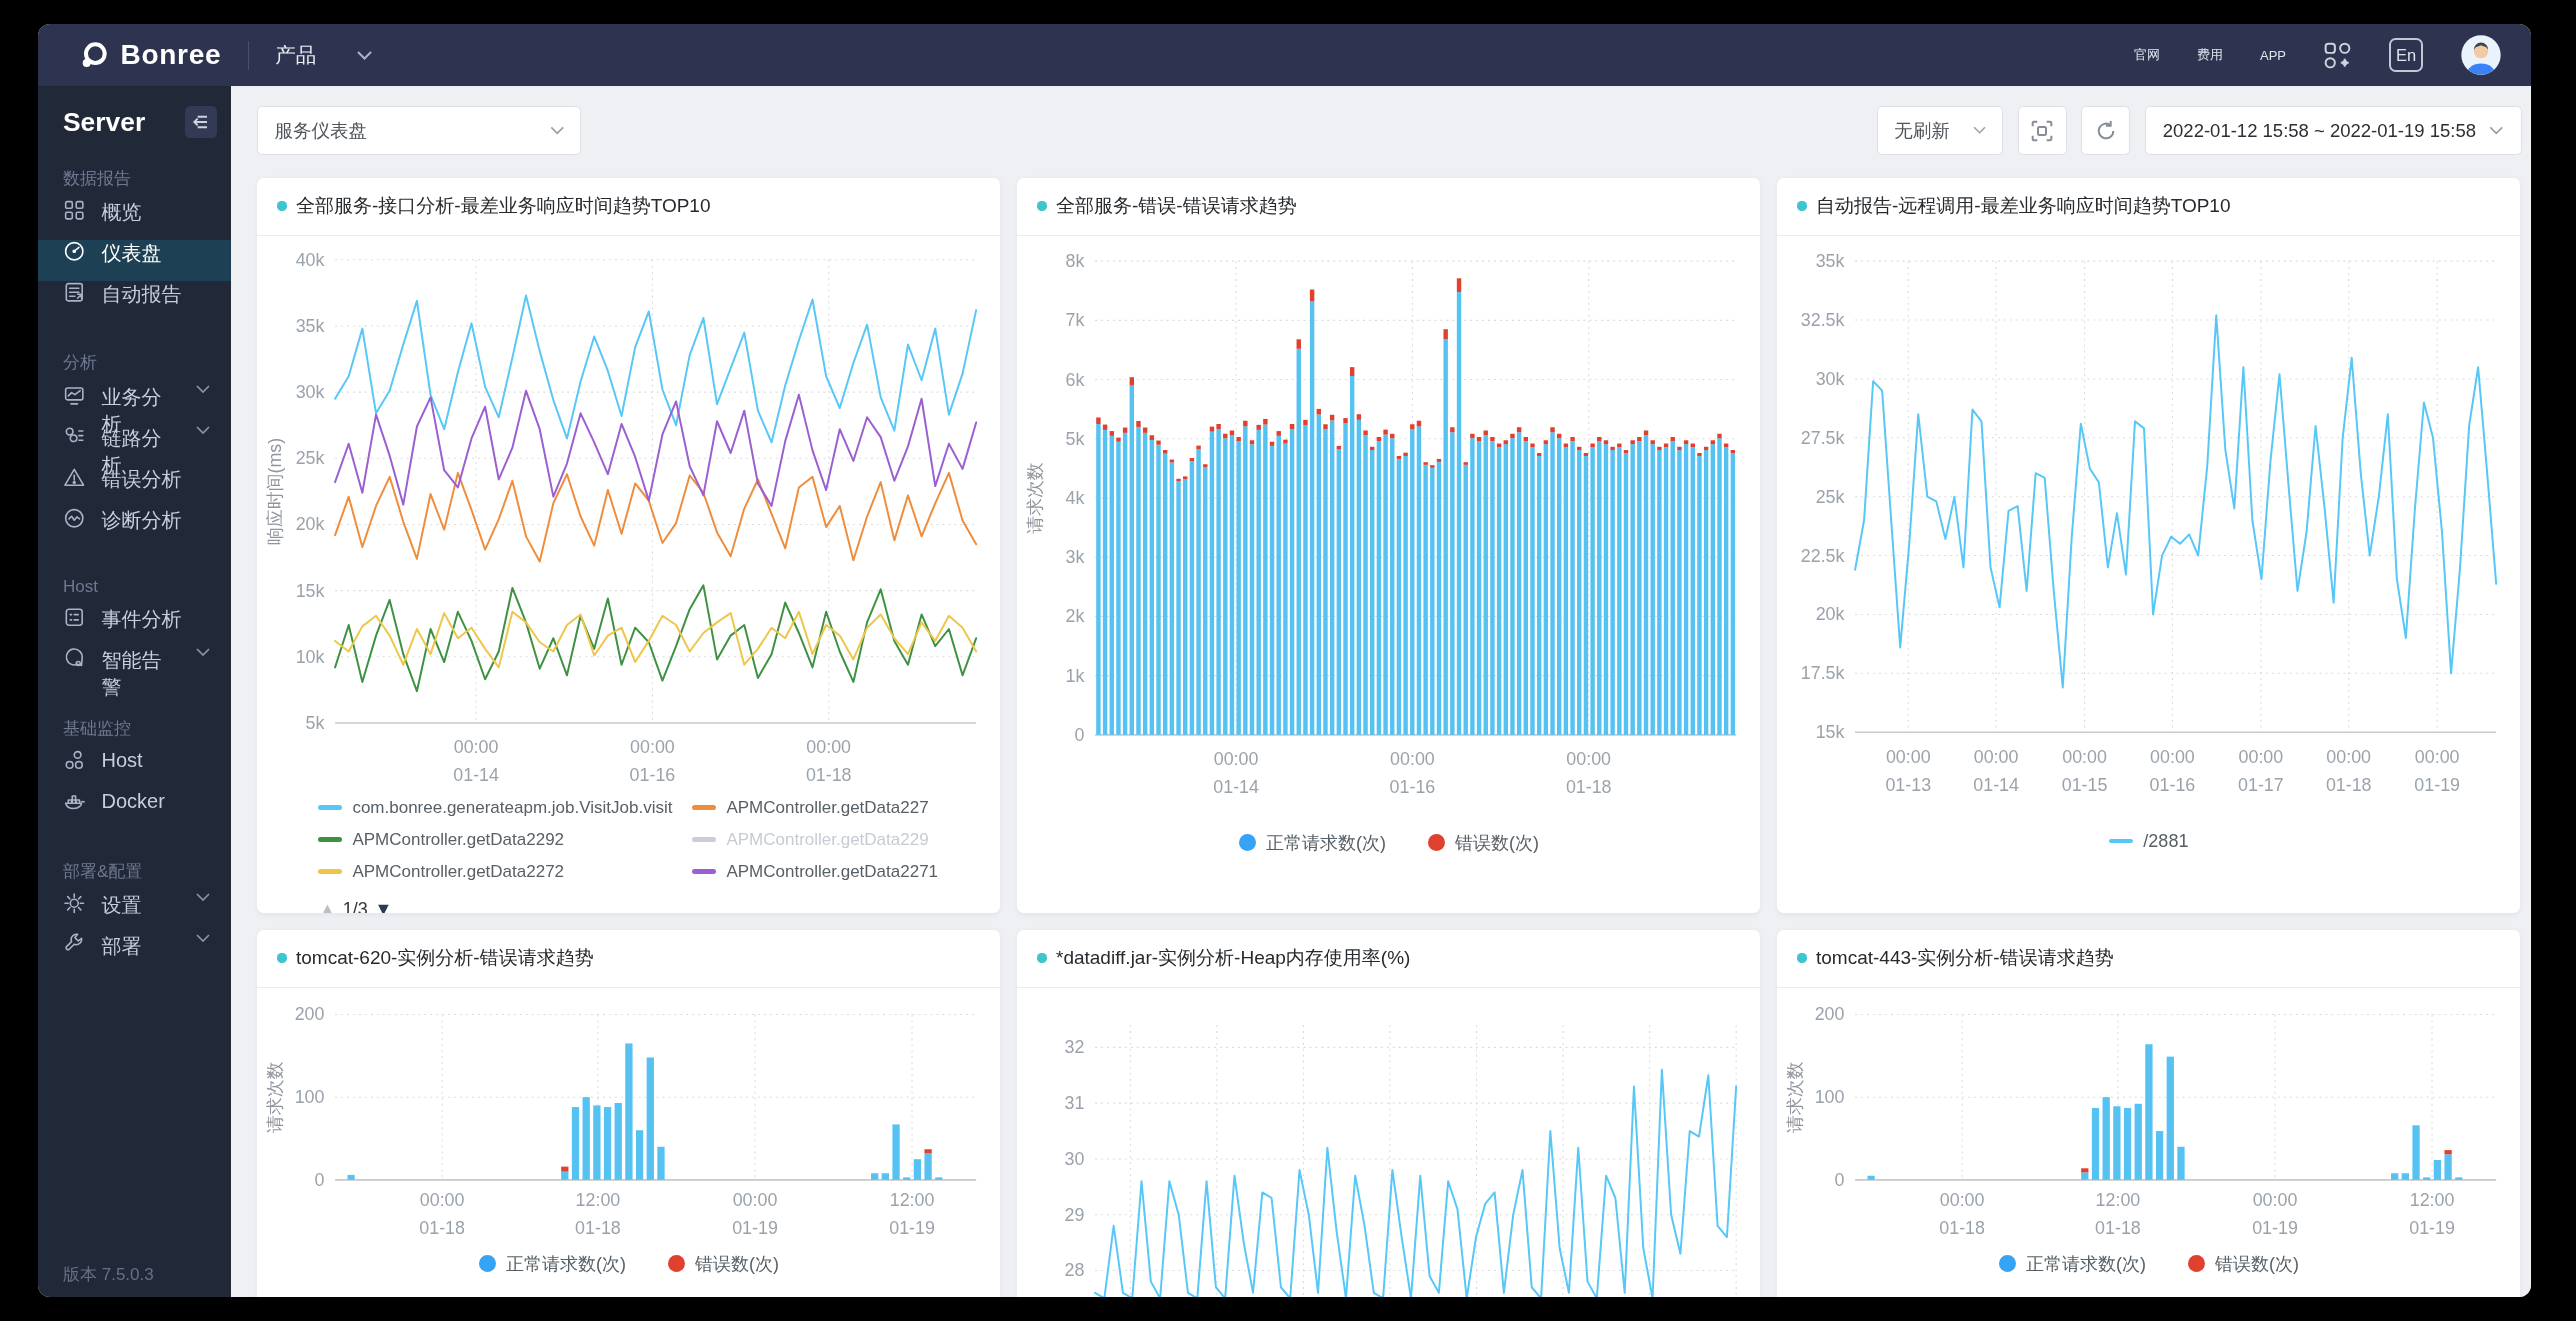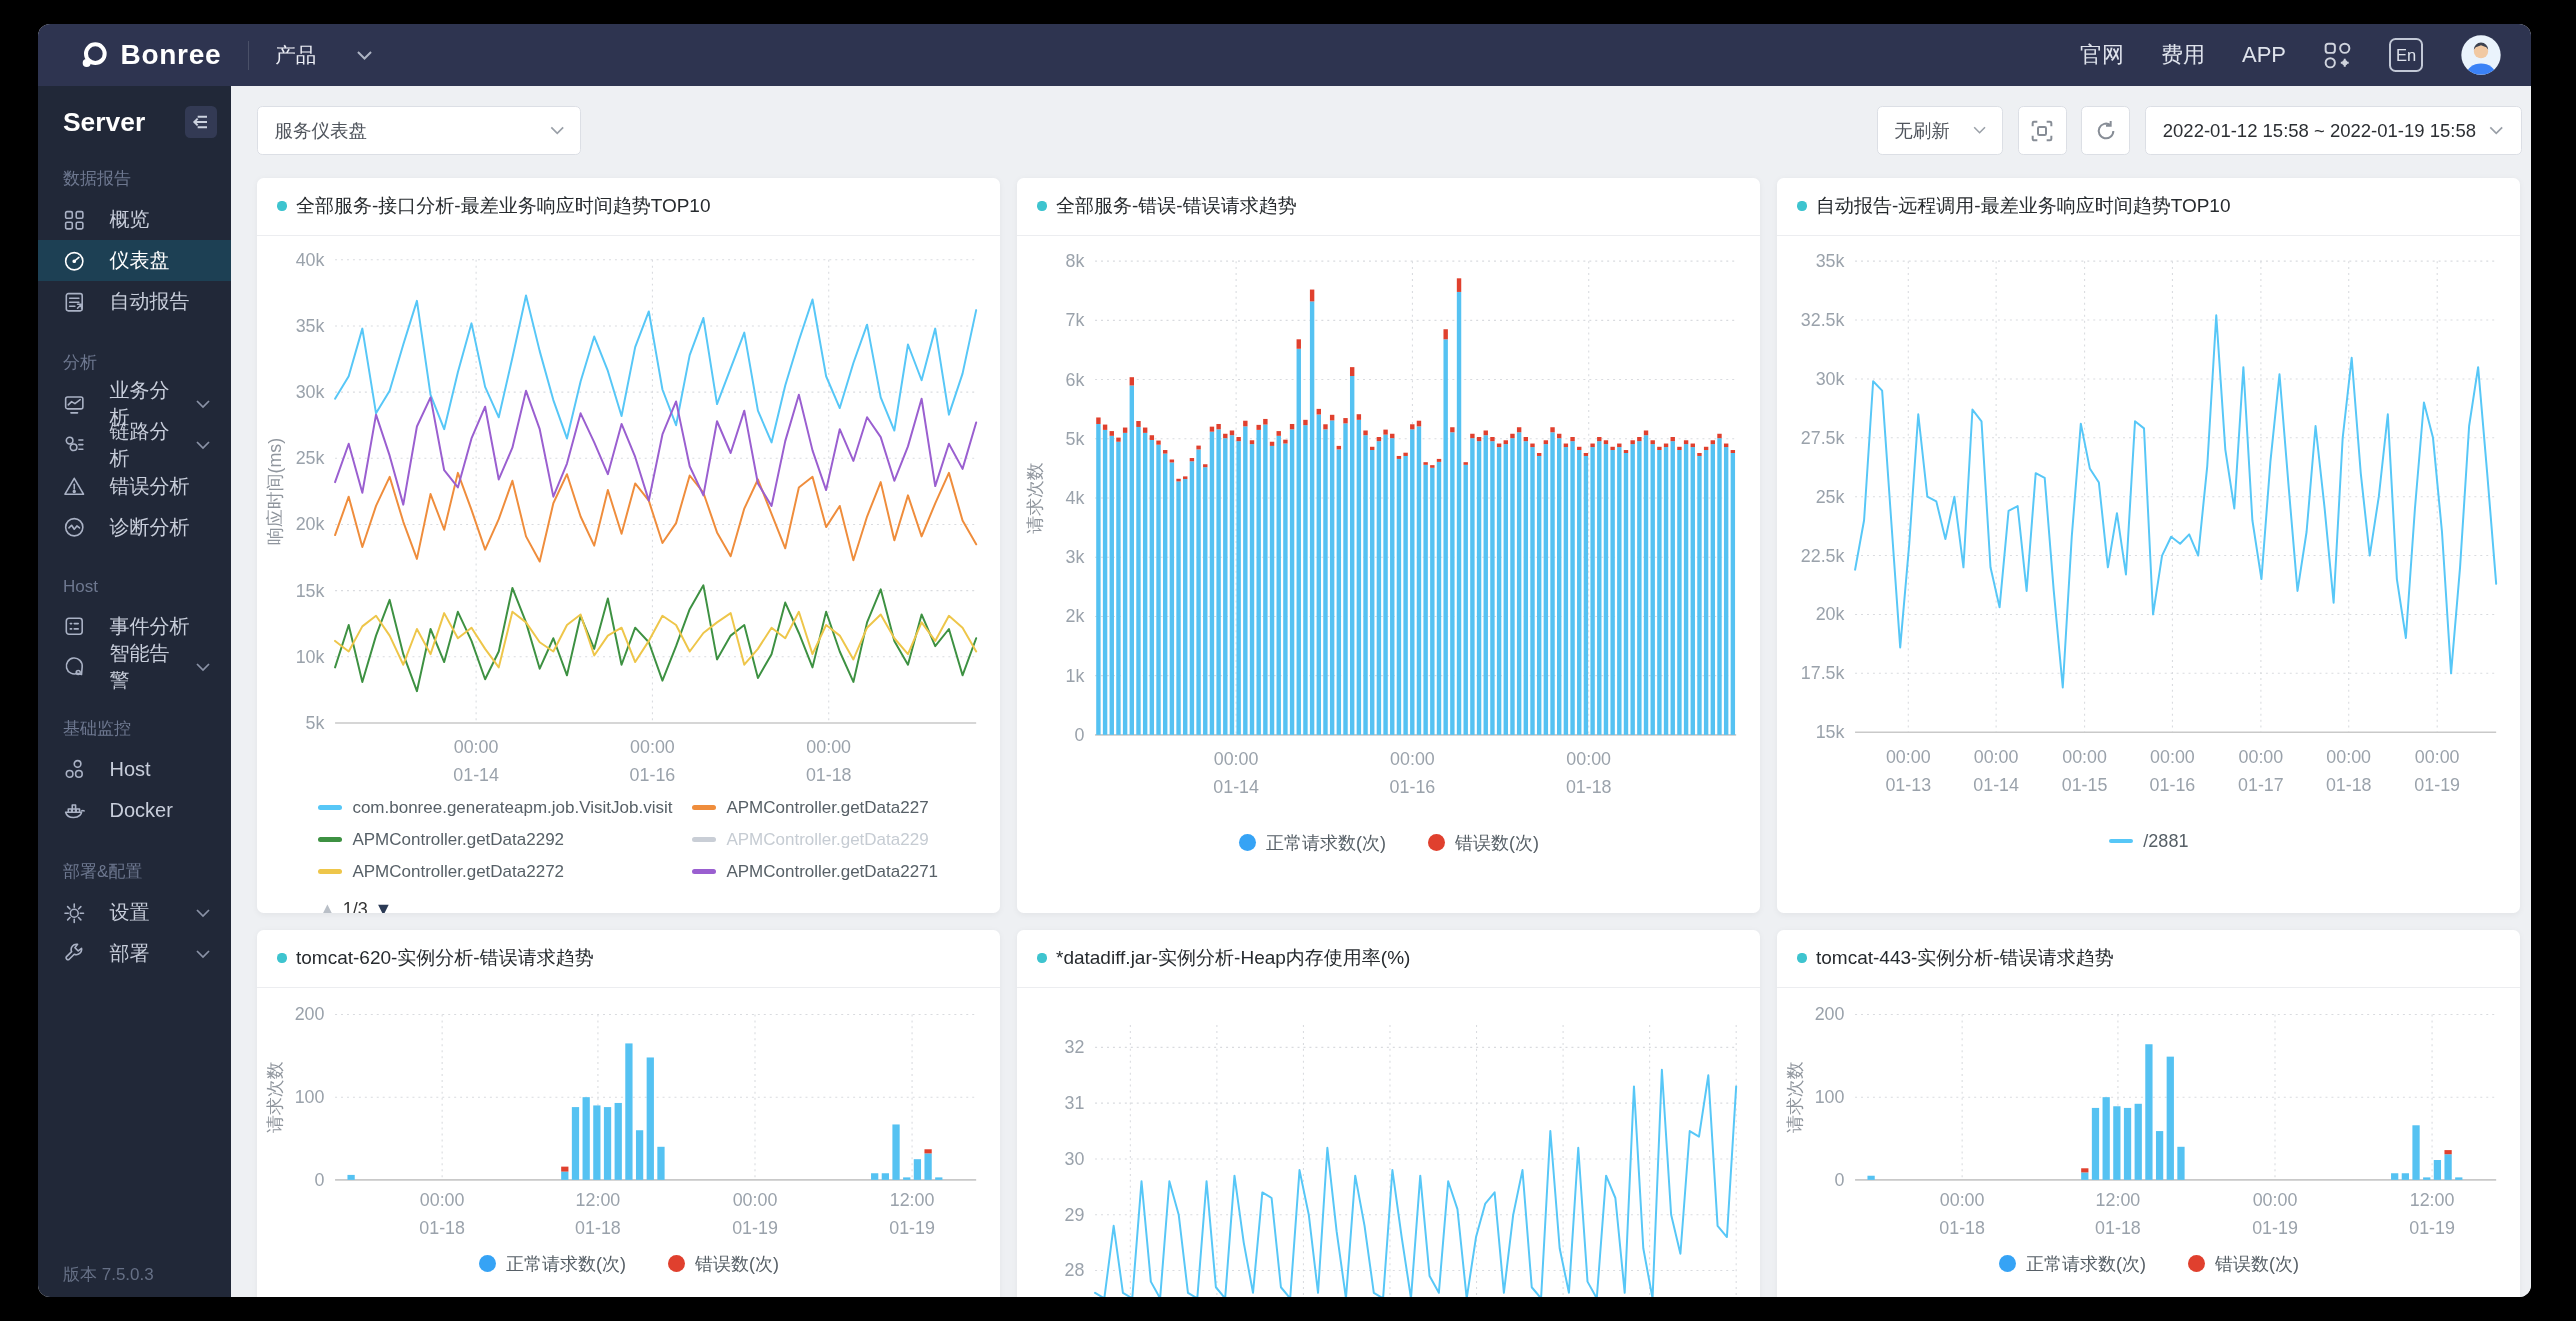--- a/index.html
+++ b/index.html
@@ -8,32 +8,32 @@
     border-radius:12px;overflow:hidden;display:flex;flex-direction:column;}
   
   .topbar{height:62px;min-height:62px;background:#2e3450;display:flex;align-items:center;
     padding:0 29px 0 40px;color:#e8eaf0;}
   .logo{display:flex;align-items:center;gap:10.6px;}
   .logo-text{font-size:28px;font-weight:600;letter-spacing:0.7px;color:#fff;}
   .tb-divider{width:1.3px;height:29px;background:#4a5068;margin:0 26.4px;}
   .tb-product{font-size:20.5px;color:#eceef5;}
   .tb-prod-chev{margin-left:40px;display:flex;align-items:center;}
   .tb-right{margin-left:auto;display:flex;align-items:center;gap:37px;}
-  .tb-link{font-size:22px;color:#dfe3ec;cursor:pointer;}
+  .tb-link{font-size:13px;color:#dfe3ec;cursor:pointer;}
   .en-badge{width:30px;height:30px;border:2px solid #c2c8d6;border-radius:6.6px;display:flex;
     align-items:center;justify-content:center;font-size:16.5px;color:#dfe3ec;}
   
   .body-row{flex:1;display:flex;min-height:0;}
   .sidebar{width:193px;min-width:193px;background:#212838;position:relative;color:#c8cedb;}
   .sb-head{display:flex;align-items:center;justify-content:space-between;padding:20px 14.5px 0 25px;}
   .sb-title{font-size:26.4px;font-weight:700;color:#fff;}
   .sb-collapse{width:32px;height:32px;border-radius:5.3px;background:#333a54;display:flex;
     align-items:center;justify-content:center;cursor:pointer;}
   .sb-section-label{font-size:17px;color:#6e7890;margin:29px 0 9.3px 25px;}
-  .sb-item{height:41px;display:flex;align-items:center;padding:0 20px 0 25px;gap:24px;
+  .sb-item{height:41px;display:flex;align-items:flex-start;padding:0 20px 0 25px;gap:16px;
     font-size:20px;color:#c8cedb;cursor:pointer;}
   .sb-item.active{background:#1d4054;color:#fff;}
   .sb-item .chev{margin-left:auto;display:flex;}
   .sb-version{position:absolute;left:25px;bottom:10.6px;font-size:17px;color:#667086;}
   .icn{display:flex;align-items:center;justify-content:center;}
   
   .main{flex:1;min-width:0;display:flex;flex-direction:column;background:#eef0f3;}
   .toolbar{height:49px;margin:20px 9.3px 22.5px 26.4px;display:flex;align-items:center;}
   .select{display:flex;align-items:center;justify-content:space-between;background:#fff;
     border:1.3px solid #dcdfe5;border-radius:5.3px;height:49px;box-sizing:border-box;

